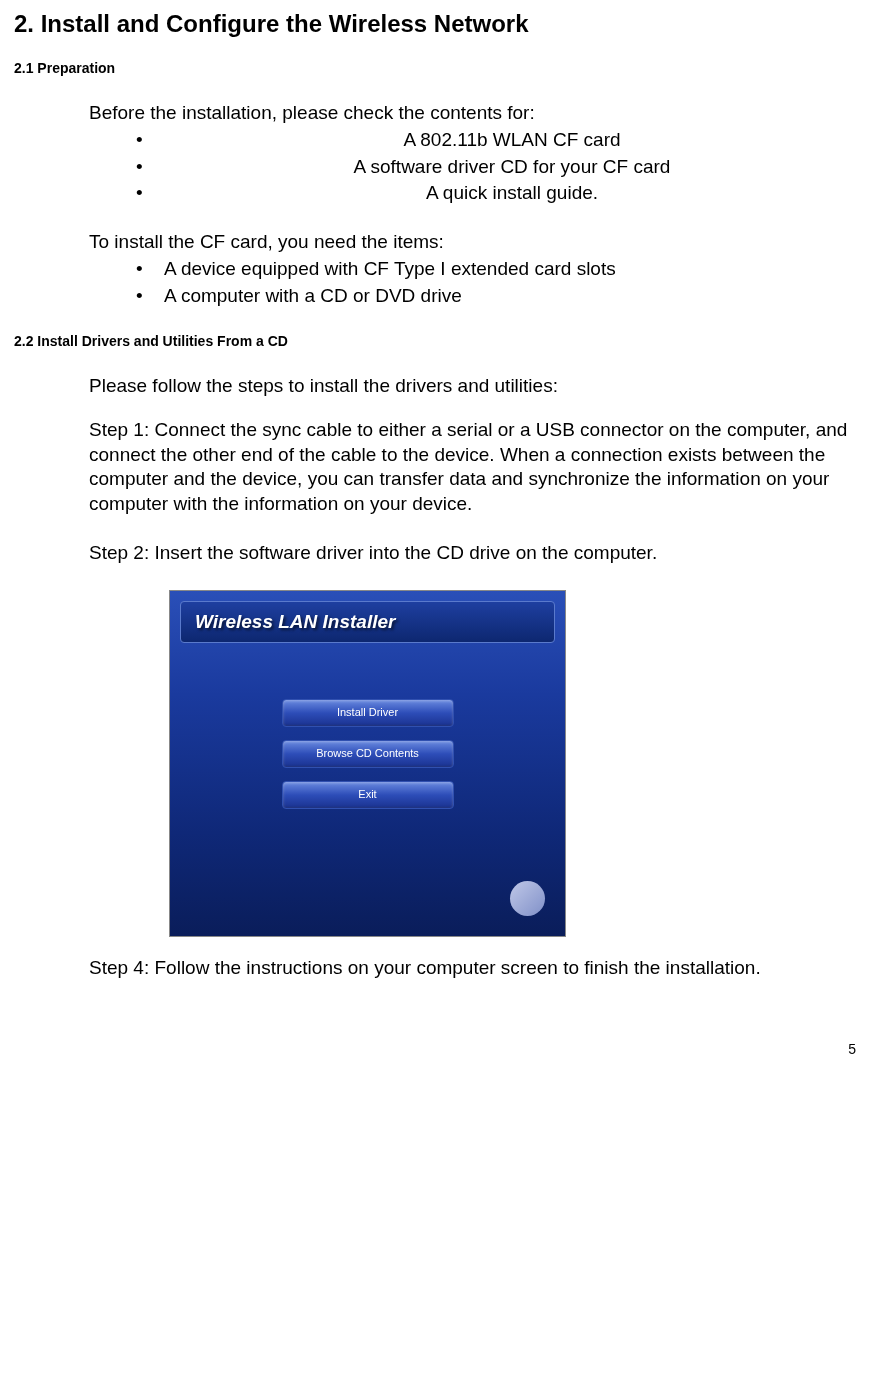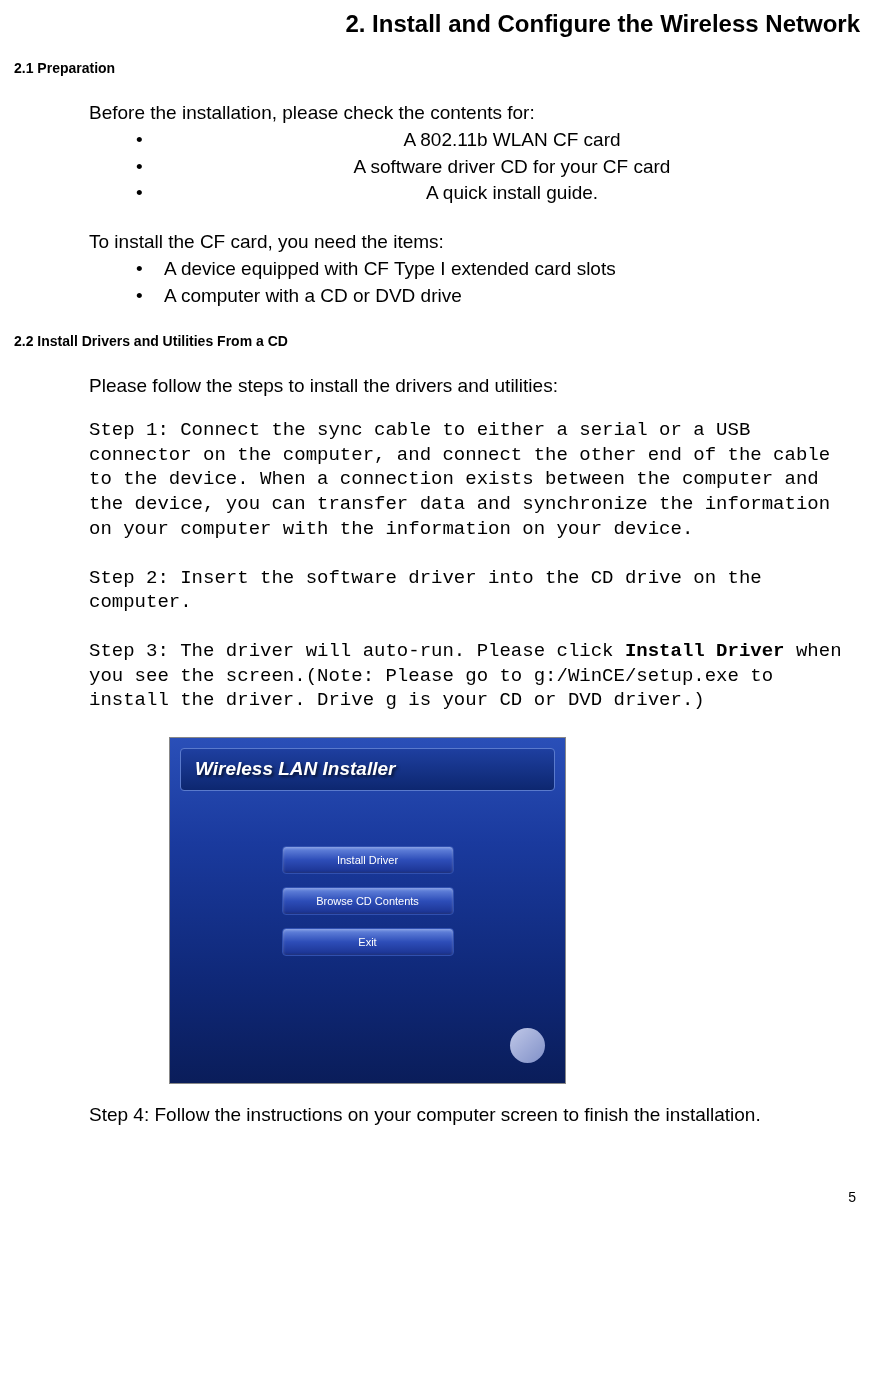--- a/index.html
+++ b/index.html
@@ -8,21 +8,20 @@
       padding: 8px 14px 0 14px;
       font-size: 19px;
       line-height: 1.3;
       color: #000;
       width: 846px;
     }
     h1 {
       font-size: 24px;
       font-weight: bold;
       margin: 0 0 20px 0;
-      text-align: right;
     }
     h2 {
       font-size: 14px;
       font-weight: bold;
       margin: 0 0 24px 0;
     }
     .indent {
       margin-left: 75px;
     }
     .intro {
@@ -42,21 +41,20 @@
       content: "•";
       position: absolute;
       left: -28px;
       font-size: 19px;
     }
     .step {
       margin-bottom: 2px;
     }
     .step-block {
       margin-bottom: 24px;
-      font-family: Liberation Mono, monospace;
     }
     .bold {
       font-weight: bold;
     }
     .installer {
       width: 395px;
       height: 345px;
       margin: 10px auto 4px 155px;
       background: linear-gradient(180deg, #2a4fb8 0%, #1a3a9e 30%, #0f2878 70%, #0a1d5a 100%);
       position: relative;
@@ -138,21 +136,20 @@
   <li>A device equipped with CF Type I extended card slots</li>
   <li>A computer with a CD or DVD drive</li>
 </ul>
 
 <h2>2.2   Install Drivers and Utilities From a CD</h2>
 
 <div class="indent">
   <p class="step">Please follow the steps to install the drivers and utilities:</p>
   <p class="step step-block">Step 1: Connect the sync cable to either a serial or a USB connector on the computer, and connect the other end of the cable to the device. When a connection exists between the computer and the device, you can transfer data and synchronize the information on your computer with the information on your device.</p>
   <p class="step step-block">Step 2: Insert the software driver into the CD drive on the computer.</p>
-  <p class="step step-block"><span>Step 3: The driver will auto-run. Please click </span><span class="bold">Install Driver</span><span> when you see the screen.(Note: Please go to g:/WinCE/setup.exe to install the driver. Drive g is your CD or DVD driver.)</span></p>
 </div>
 
 <div class="installer">
   <div class="installer-header">
     <span class="installer-title">Wireless LAN Installer</span>
   </div>
   <div class="installer-buttons">
     <div class="installer-btn">Install Driver</div>
     <div class="installer-btn">Browse  CD Contents</div>
     <div class="installer-btn">Exit</div>

